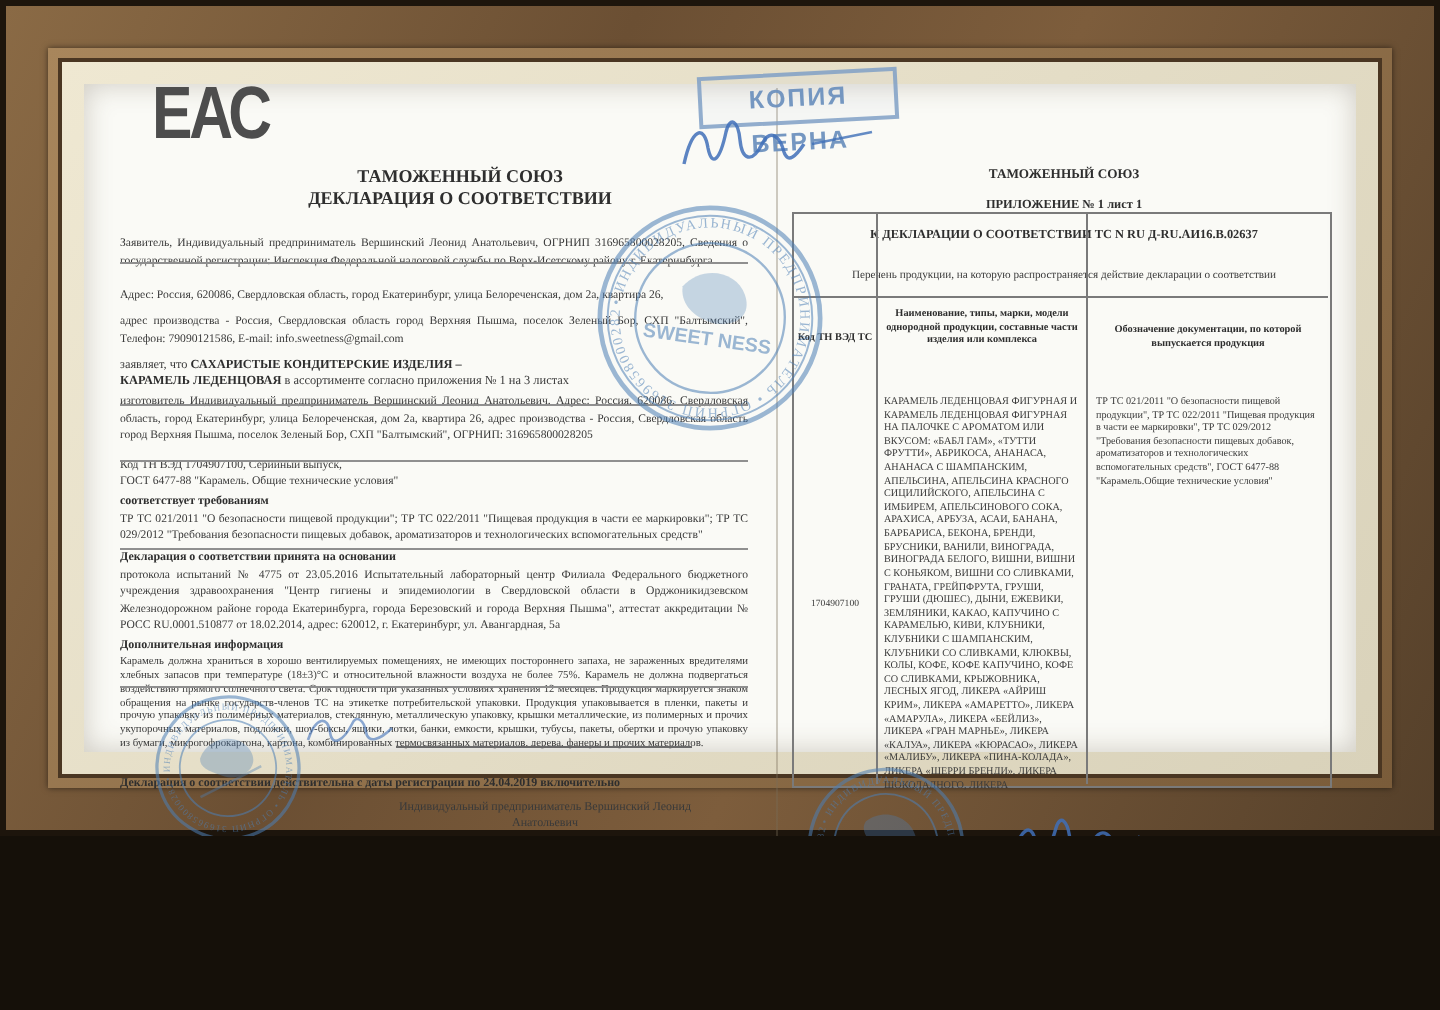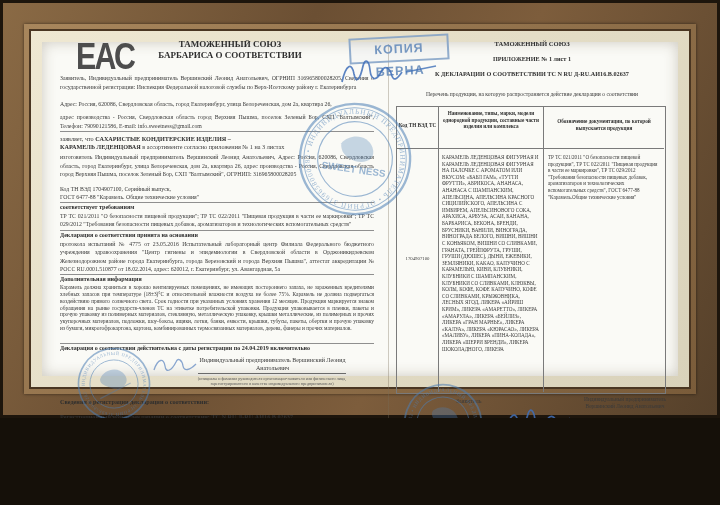--- a/index.html
+++ b/index.html
@@ -11,21 +11,21 @@
           background:linear-gradient(115deg,#8a6a45 0%,#6b4f33 35%,#7d5d3c 60%,#55402a 100%);}
   .f-ridge{position:absolute;inset:24px;background:linear-gradient(135deg,#a8865c,#7a5c3a);
            box-shadow:0 0 3px rgba(0,0,0,.55);}
   .f-dark{position:absolute;inset:29px;background:#4a3622;}
   .f-lip{position:absolute;inset:31px;background:linear-gradient(135deg,#efe8d2,#d9d2ba);}
   .paper{position:absolute;left:42px;top:42px;right:42px;bottom:42px;background:#fafaf6;
          box-shadow:inset 0 0 14px rgba(90,75,50,.28);}
   .page-divider{position:absolute;left:388px;top:44px;width:1px;height:418px;
                 background:rgba(120,110,90,.35);}
   
-  .t{position:absolute;line-height:1.3;}
+  .t{position:absolute;line-height:1.3;margin-top:44px;}
   .b{font-weight:bold;color:#2e2e2e;}
   .c{text-align:center;}
   .j{text-align:justify;}
   .rule{position:absolute;height:1px;background:#8f8f8f;}
   .sigline{position:absolute;height:1px;background:#6b6b6b;}
   .tiny{color:#5a5a5a;}
   
   .tbl-border{position:absolute;border:1px solid #7a7a7a;}
   .tbl-v{position:absolute;width:1px;background:#7a7a7a;}
   .tbl-h{position:absolute;height:1px;background:#7a7a7a;}
@@ -50,21 +50,21 @@
   <div class="f-ridge"></div>
   <div class="f-dark"></div>
   <div class="f-lip"></div>
 
   <div class="paper"></div>
   <div class="page-divider"></div>
 
   <div class="eac">ЕАС</div>
 
   <div class="t b c" style="left:130px;top:39px;width:200px;font-size:9px;">ТАМОЖЕННЫЙ СОЮЗ</div>
-  <div class="t b c" style="left:130px;top:50px;width:200px;font-size:9px;">БАРБАРИСА О СООТВЕТСТВИИ</div>
+  <div class="t b c" style="left:130px;top:50px;width:200px;font-size:9px;">ДЕКЛАРАЦИЯ О СООТВЕТСТВИИ</div>
 
   <div class="t j" style="left:60px;top:74px;width:314px;font-size:5.8px;line-height:1.5;">Заявитель, Индивидуальный предприниматель Вершинский Леонид Анатольевич, ОГРНИП 316965800028205, Сведения о государственной регистрации: Инспекция Федеральной налоговой службы по Верх-Исетскому району г. Екатеринбурга</div>
   <div class="t" style="left:60px;top:100px;width:314px;font-size:5.8px;line-height:1.5;">Адрес: Россия, 620086, Свердловская область, город Екатеринбург, улица Белореченская, дом 2а, квартира 26,</div>
   <div class="t j" style="left:60px;top:113px;width:314px;font-size:5.8px;line-height:1.5;">адрес производства - Россия, Свердловская область город Верхняя Пышма, поселок Зеленый Бор, СХП "Балтымский", Телефон: 79090121586, E-mail: info.sweetness@gmail.com</div>
   <div class="rule" style="left:60px;top:131px;width:314px;"></div>
 
   <div class="t" style="left:60px;top:135px;width:314px;font-size:6.2px;">
     <span>заявляет, что </span><span class="b">САХАРИСТЫЕ КОНДИТЕРСКИЕ ИЗДЕЛИЯ –</span><br>
     <span class="b">КАРАМЕЛЬ ЛЕДЕНЦОВАЯ</span><span> в ассортименте согласно приложения № 1 на 3 листах</span>
   </div>

